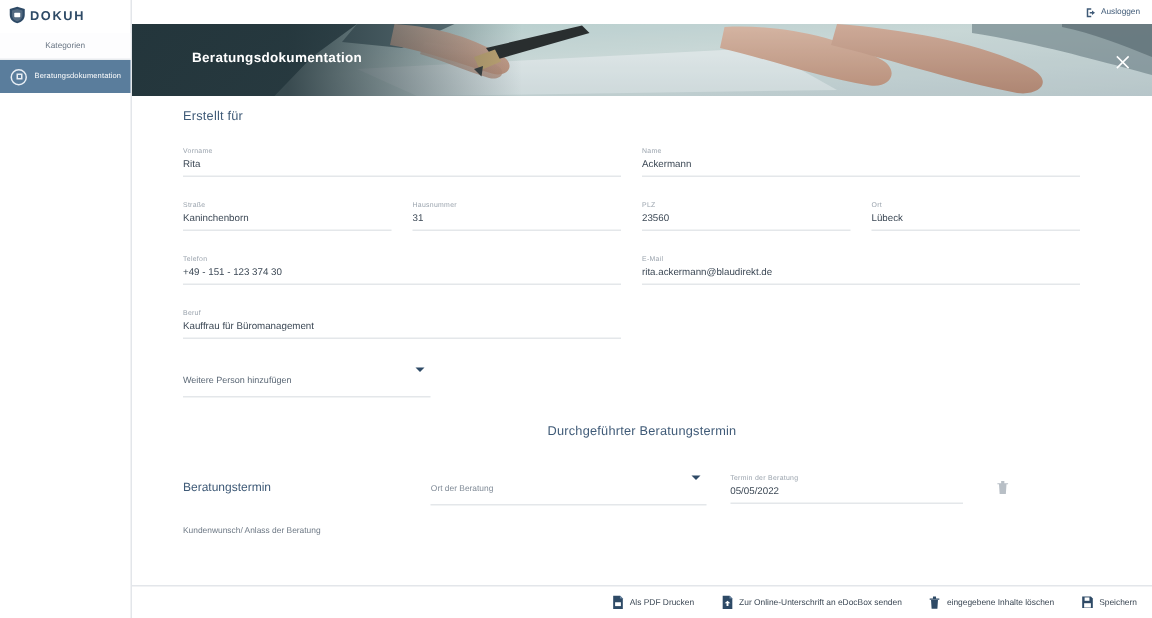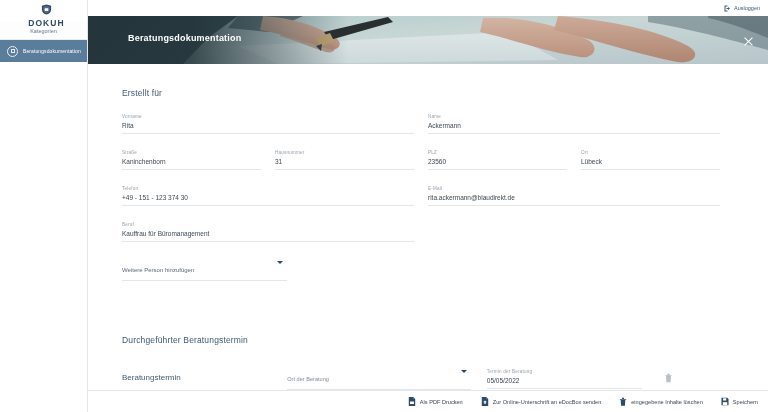--- a/index.html
+++ b/index.html
@@ -17,21 +17,20 @@
     background: #ffffff;
     border-right: 1px solid #e3e6ea;
     flex: 0 0 88px;
     position: relative;
     z-index: 5;
   }
   .brand {
     height: 16px;
     display: flex; align-items: center; gap: 3px;
     padding: 4px 0 0 6px;
-    flex-direction: column;
   }
   .brand-shield { width: 11px; height: 12px; flex: 0 0 11px; }
   .brand-text {
     font-size: 8.5px; font-weight: bold; letter-spacing: 1.1px;
     color: #2e4a66;
   }
   .side-section-title {
     margin-top: 6px;
     height: 18px;
     display: flex; align-items: center; justify-content: center;
@@ -86,29 +85,29 @@
     letter-spacing: .2px;
   }
   .banner-close {
     position: absolute; right: 14px; top: 20px;
     width: 11px; height: 11px; cursor: pointer;
   }
 
   
   .body {
     position: absolute; top: 64px; left: 0; right: 0; bottom: 22px;
-    padding: 24px 34px 0 34px;
+    padding: 8px 34px 0 34px;
     background: #ffffff;
     overflow: hidden;
   }
   .section-title {
     font-size: 8.5px; color: #3f5a77; margin-bottom: 16px;
     letter-spacing: .15px;
   }
-  .section-title.second { margin-top: 54px; margin-bottom: 22px; }
+  .section-title.second { margin-top: 17px; margin-bottom: 22px; text-align: center; }
 
   .row { display: flex; gap: 0; margin-bottom: 16px; }
   .field { position: relative; padding-right: 14px; }
   .field-label {
     font-size: 4.6px; color: #9aa3ad; letter-spacing: .2px;
     margin-bottom: 3px; display: block;
   }
   .field-value {
     font-size: 6.5px; color: #3c4855;
     border-bottom: 1px solid #e4e7ea;

